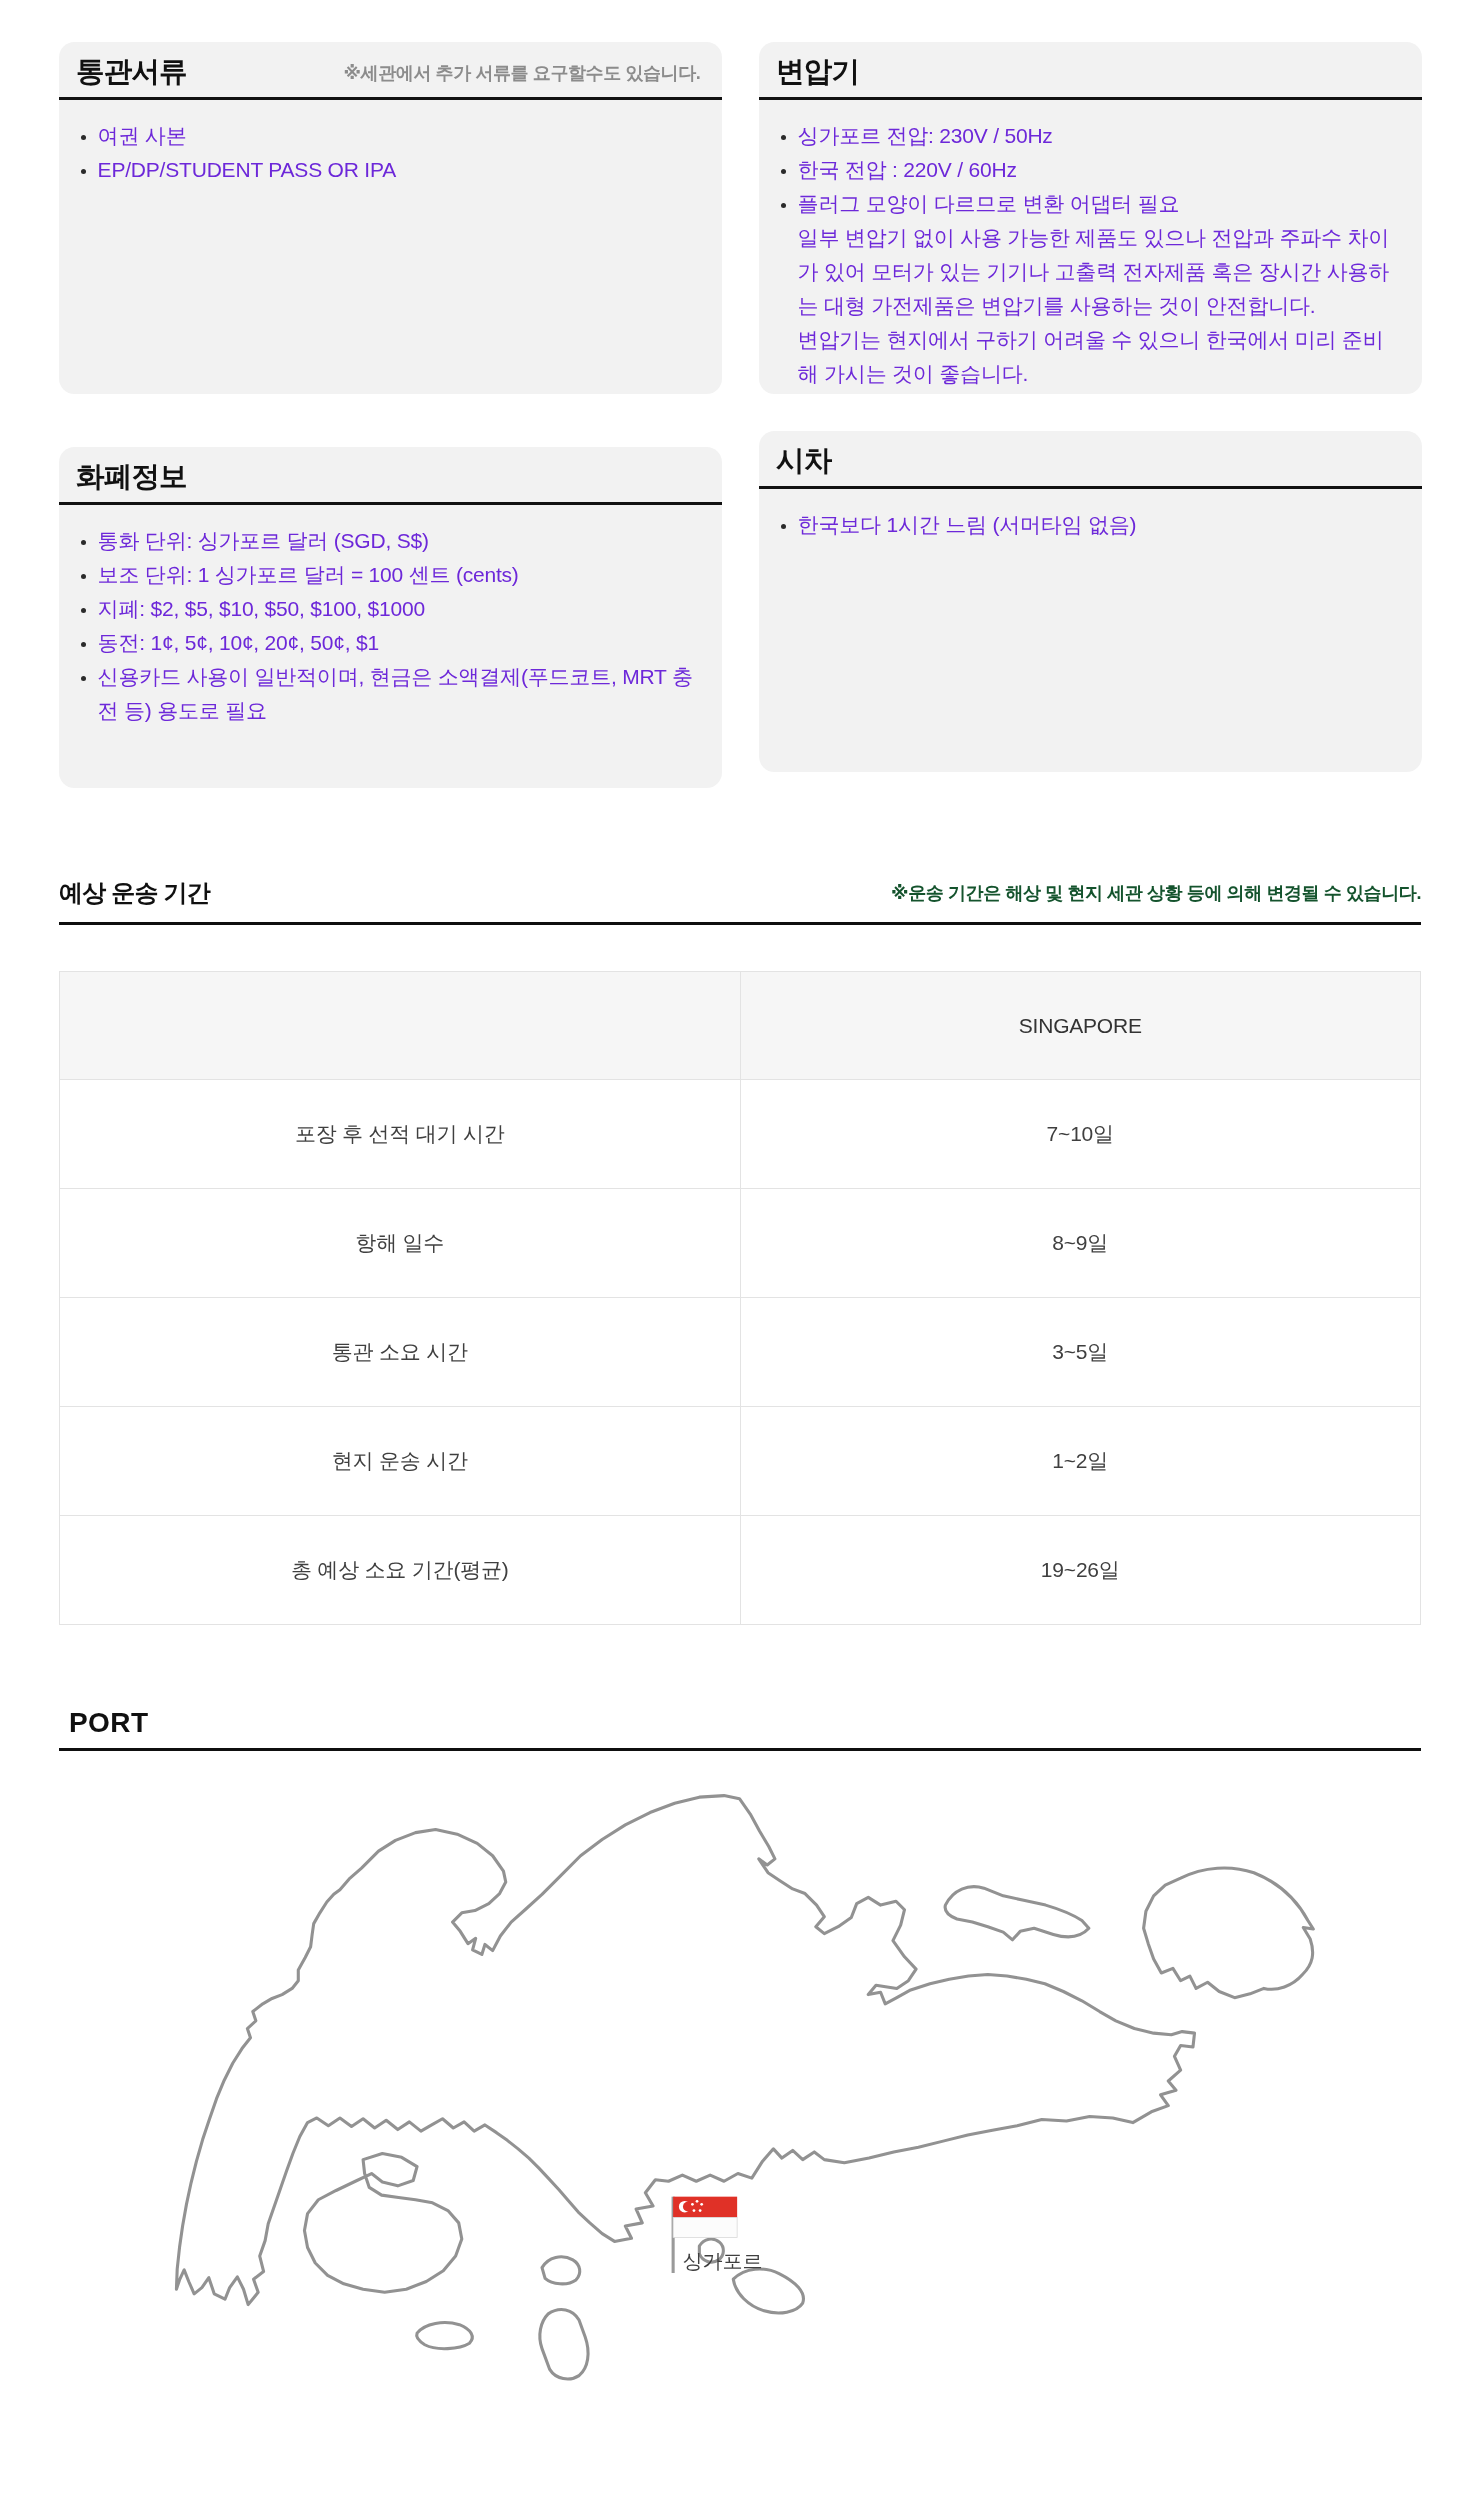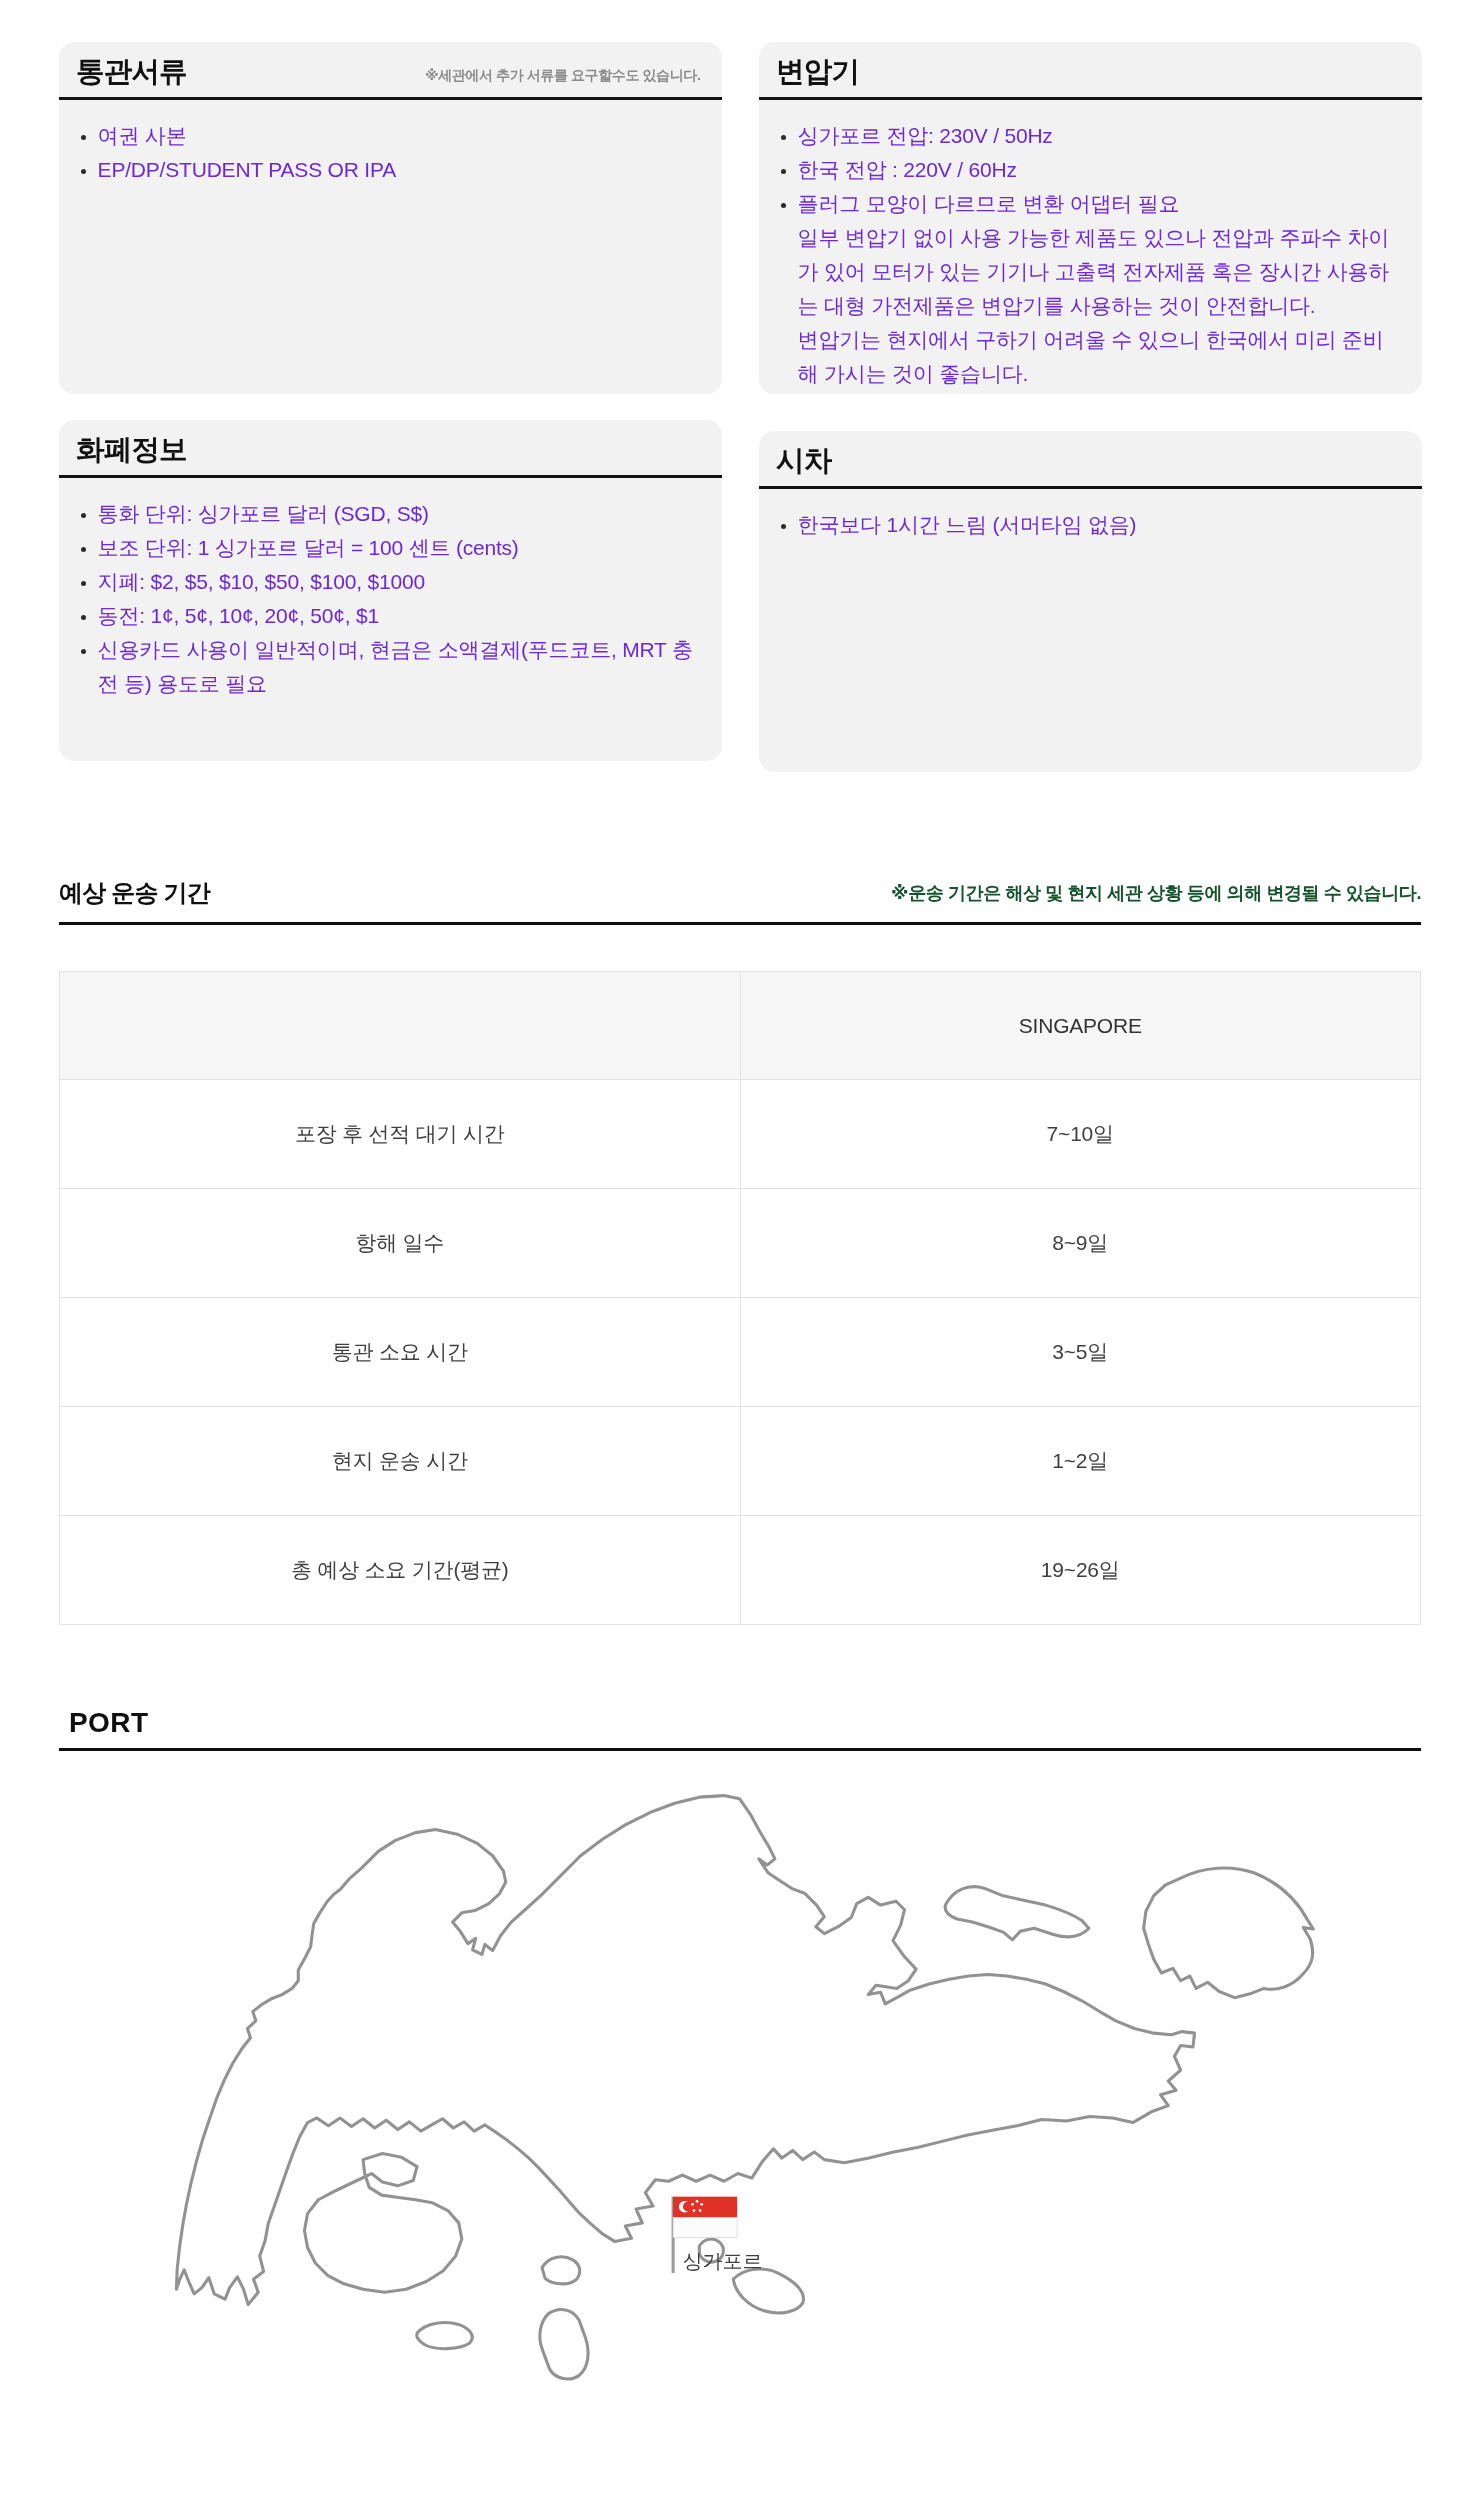--- a/index.html
+++ b/index.html
@@ -3,26 +3,26 @@
 <meta charset="utf-8">
 <style>
   html,body{margin:0;padding:0;background:#ffffff;}
   body{width:1481px;height:2500px;position:relative;font-family:"Liberation Sans","DejaVu Sans",sans-serif;color:#222;}
   .page{position:absolute;inset:0;padding-left:28px;}
 
   
   .card{position:absolute;background:#f2f2f2;border-radius:15.4px;overflow:hidden;}
   .card.c0{left:59px;top:42px;width:663px;height:352px;}
   .card.c1{left:759px;top:42px;width:663px;height:352px;}
-  .card.c2{left:59px;top:420px;width:663px;height:341px;}
+  .card.c2{left:59px;top:447px;width:663px;height:341px;}
   .card.c3{left:759px;top:431px;width:663px;height:341px;}
   .card-header{display:flex;justify-content:space-between;align-items:flex-end;
     padding:15.4px 21.6px 10px 17px;border-bottom:3.9px solid #121212;}
   .card-title{font-size:28.5px;font-weight:bold;color:#111;letter-spacing:-0.8px;line-height:1.05;}
-  .card-note{font-size:14px;font-weight:bold;color:#8c8c8c;letter-spacing:-0.4px;padding-bottom:2.3px;}
+  .card-note{font-size:18px;font-weight:bold;color:#8c8c8c;letter-spacing:-0.4px;padding-bottom:2.3px;}
   .card-body{padding:18.5px 28px 0 17px;}
   .card-body ul{margin:0;padding-left:21.6px;list-style:disc;}
   .card-body li{font-size:21px;line-height:1.62;color:#6d28d9;letter-spacing:-0.2px;
     word-break:break-all;white-space:pre-line;}
   .card-body li::marker{color:#2b2b2b;font-size:17px;}
 
   
   .section-header{position:absolute;left:59px;width:1362px;display:flex;
     justify-content:space-between;align-items:flex-end;border-bottom:3.9px solid #0f0f0f;}
   .section-header.shipping{top:881px;padding-bottom:17px;}

